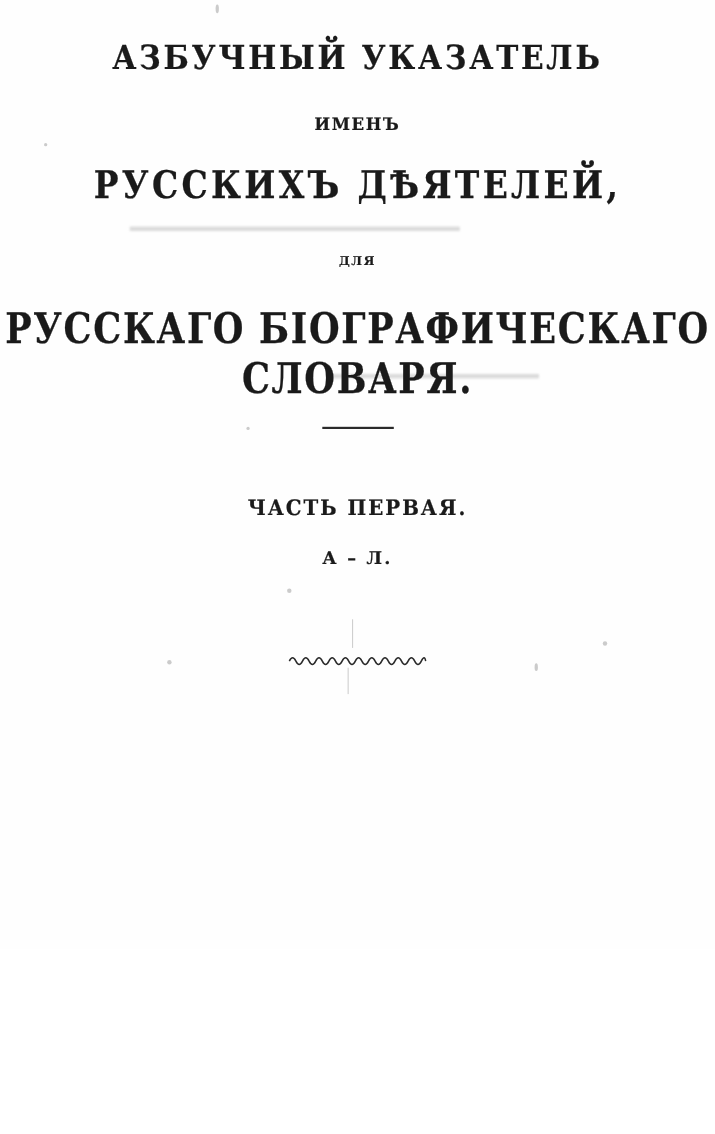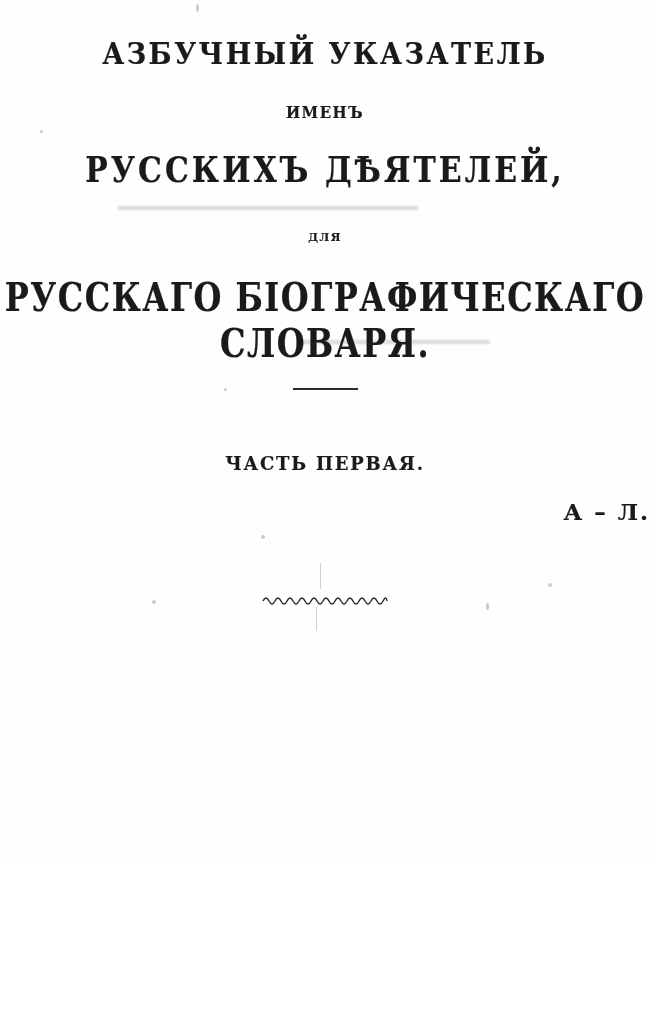--- a/index.html
+++ b/index.html
@@ -116,24 +116,23 @@
     letter-spacing: 1.8px;
     font-weight: bold;
     transform: scaleY(1.08);
   }
 
   .l7 {
     position: absolute;
     top: 498px;
     left: 0;
     width: 650px;
-    font-size: 23px;
+    font-size: 16px;
     letter-spacing: 2px;
     font-weight: bold;
-    text-align: right;
   }
 
   .wave {
     position: absolute;
     top: 592px;
     left: 262px;
     width: 126px;
     height: 16px;
   }
 

